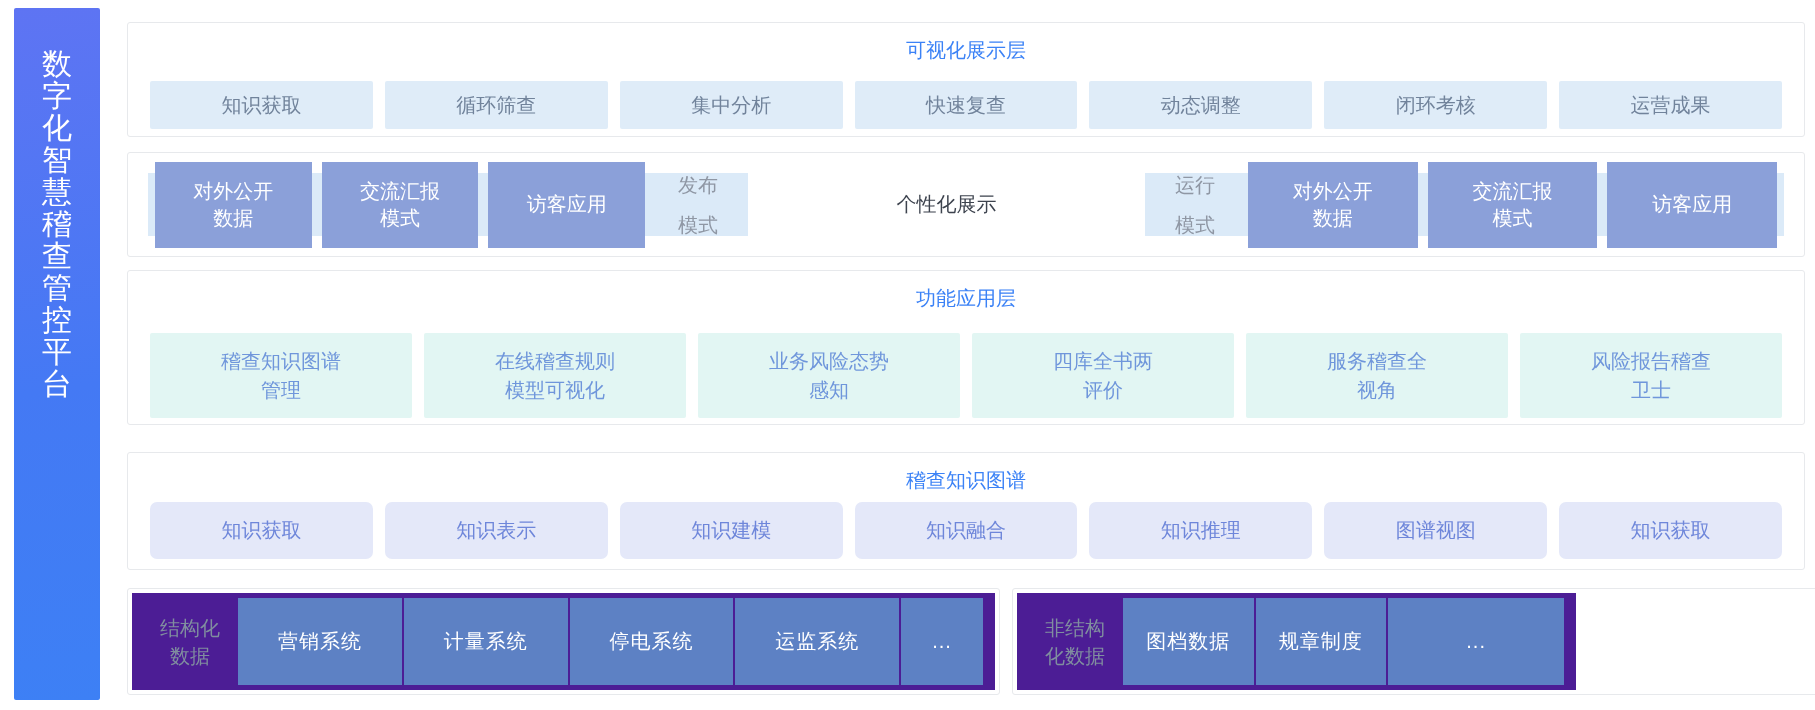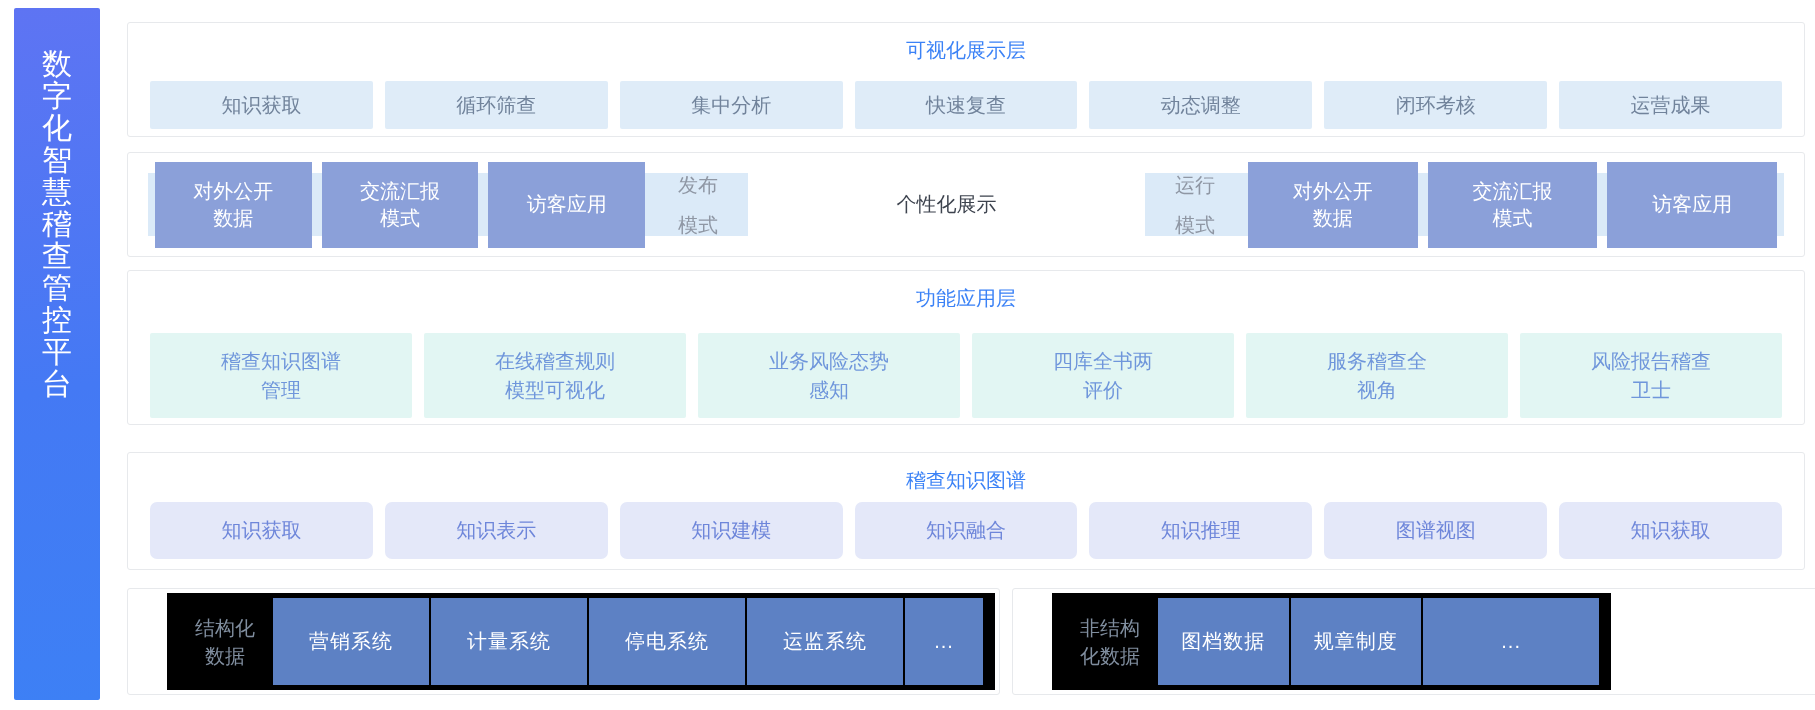--- a/index.html
+++ b/index.html
@@ -73,22 +73,22 @@
   .kg-item {
     flex:1; height:57px; background:#e4e8f9; border-radius:7px;
     color:#6e86da; font-size:20px;
     display:flex; align-items:center; justify-content:center;font-family:Liberation Mono, monospace;
   }
 
   
   .ds-box { top:588px; height:107px; display:flex; padding:4px; }
   #row5-left  { left:127px;  width:873px; }
   #row5-right { left:1012px; width:912px; }
-  .ds-panel { background:#000000; display:flex; align-items:center;
-              gap:2px; padding:0 12px; height:100%;margin-left:35px; }
+  .ds-panel { background:#4c1d95; display:flex; align-items:center;
+              gap:2px; padding:0 12px; height:100%; }
   #row5-left  .ds-panel { flex:1; }
   #row5-right .ds-panel { width:62%; }
   .ds-label {
     width:92px; color:#808e9f; font-size:20px; line-height:28px;
     text-align:center; white-space:pre-line; flex:none;
   }
   .sys-box {
     flex:1; height:87px; background:#5d81c4; color:#fff; font-size:20px;
     display:flex; align-items:center; justify-content:center;
     letter-spacing:1px;

